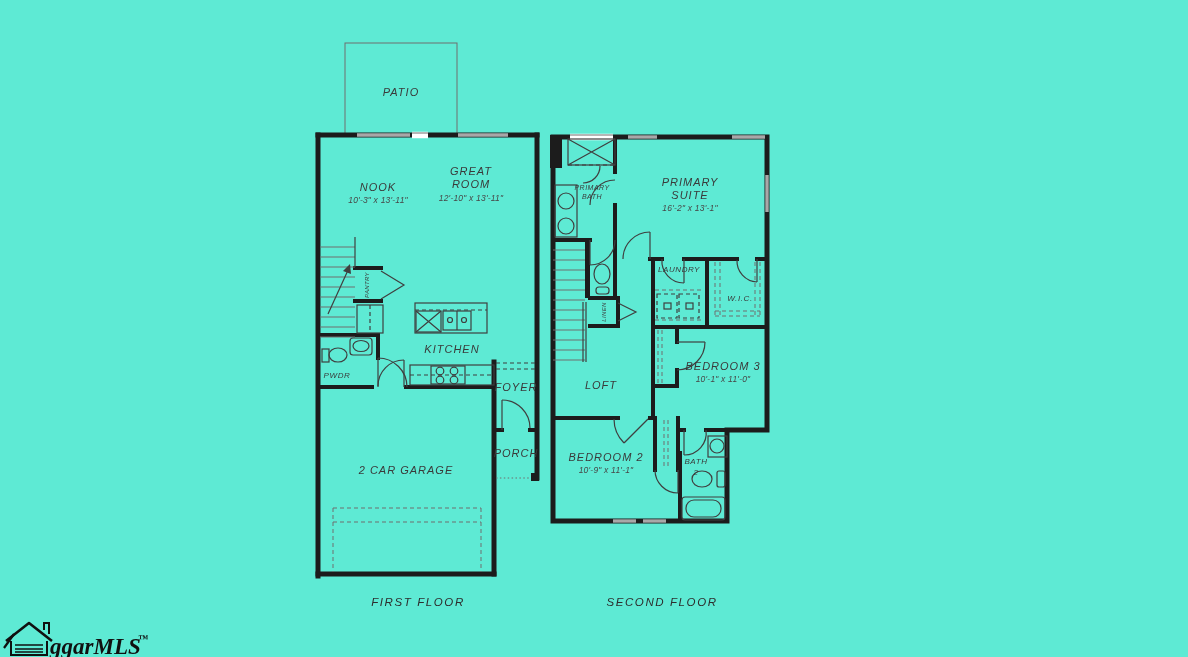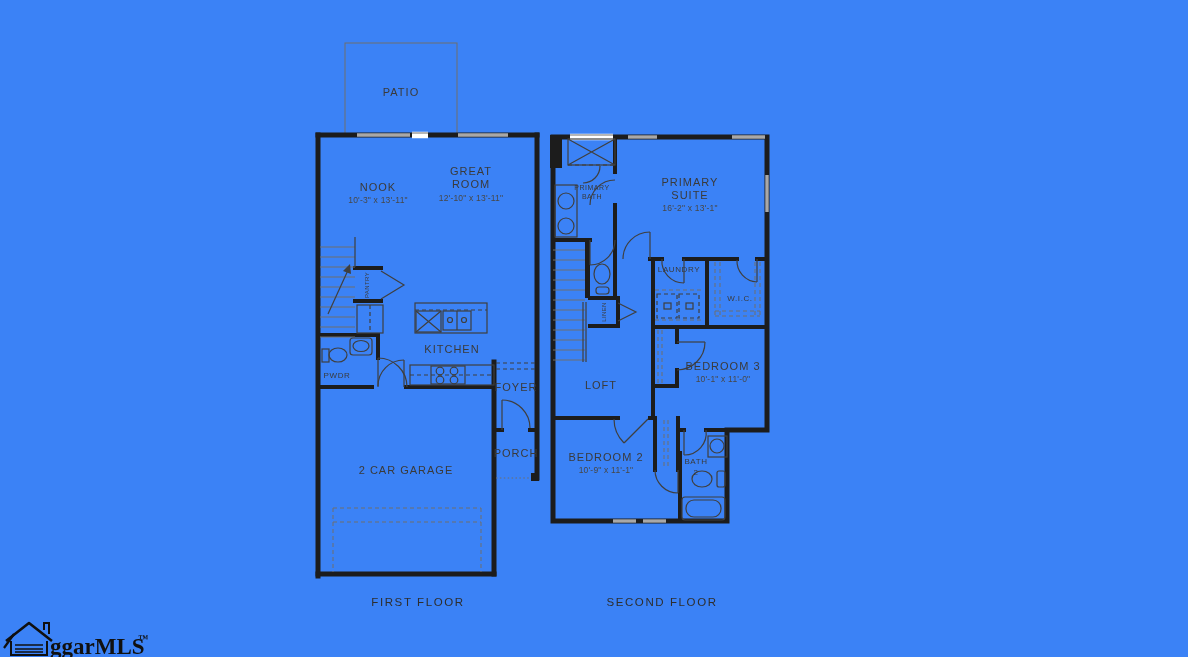--- a/index.html
+++ b/index.html
@@ -1,17 +1,17 @@
 <!DOCTYPE html>
 <html><head>
 <meta charset="utf-8">
 <style>
   html,body{margin:0;padding:0;background:#fff;}
-  .page{position:relative;width:1188px;height:657px;background:#3b82f6;overflow:hidden;
-        font-family:"Liberation Sans",sans-serif;}
+  .page{position:relative;width:1188px;height:657px;background:#5eead4;overflow:hidden;
+        font-family:"Liberation Sans",sans-serif;font-style:italic;}
   svg{position:absolute;left:0;top:0;}
   svg text{fill:#3a3a3a;font-family:"Liberation Sans",sans-serif;}
   .room-label{font-size:11px;letter-spacing:1px;text-anchor:middle;}
   .dim-label{font-size:8.5px;letter-spacing:0.2px;text-anchor:middle;fill:#474747;}
   .small-label{font-size:8px;letter-spacing:0.6px;text-anchor:middle;}
   .xs-label{font-size:7px;letter-spacing:0.5px;text-anchor:middle;}
   .xxs-label{font-size:6px;letter-spacing:0.4px;text-anchor:middle;}
   .caption{font-size:11.5px;letter-spacing:1.6px;text-anchor:middle;fill:#2e2e2e;}
   .wall{stroke:#1c1c1c;stroke-width:5;fill:none;stroke-linecap:square;}
   .wall4{stroke:#1c1c1c;stroke-width:4;fill:none;stroke-linecap:square;}

